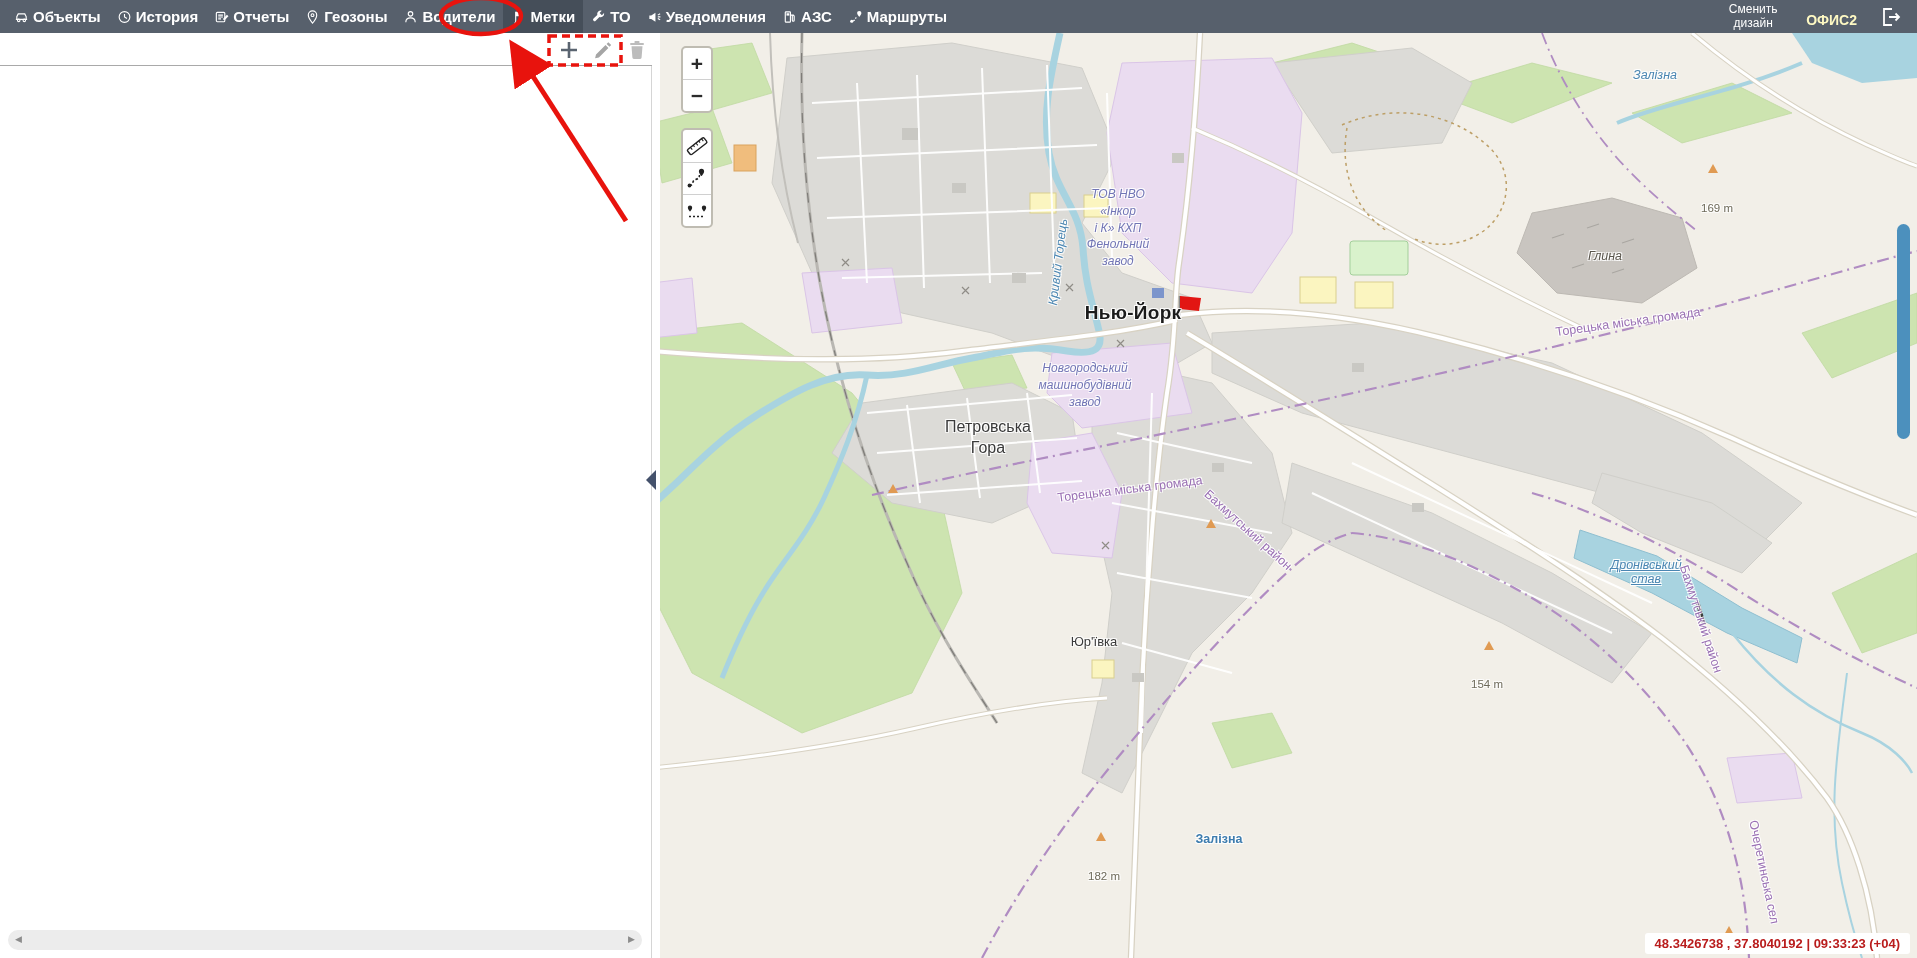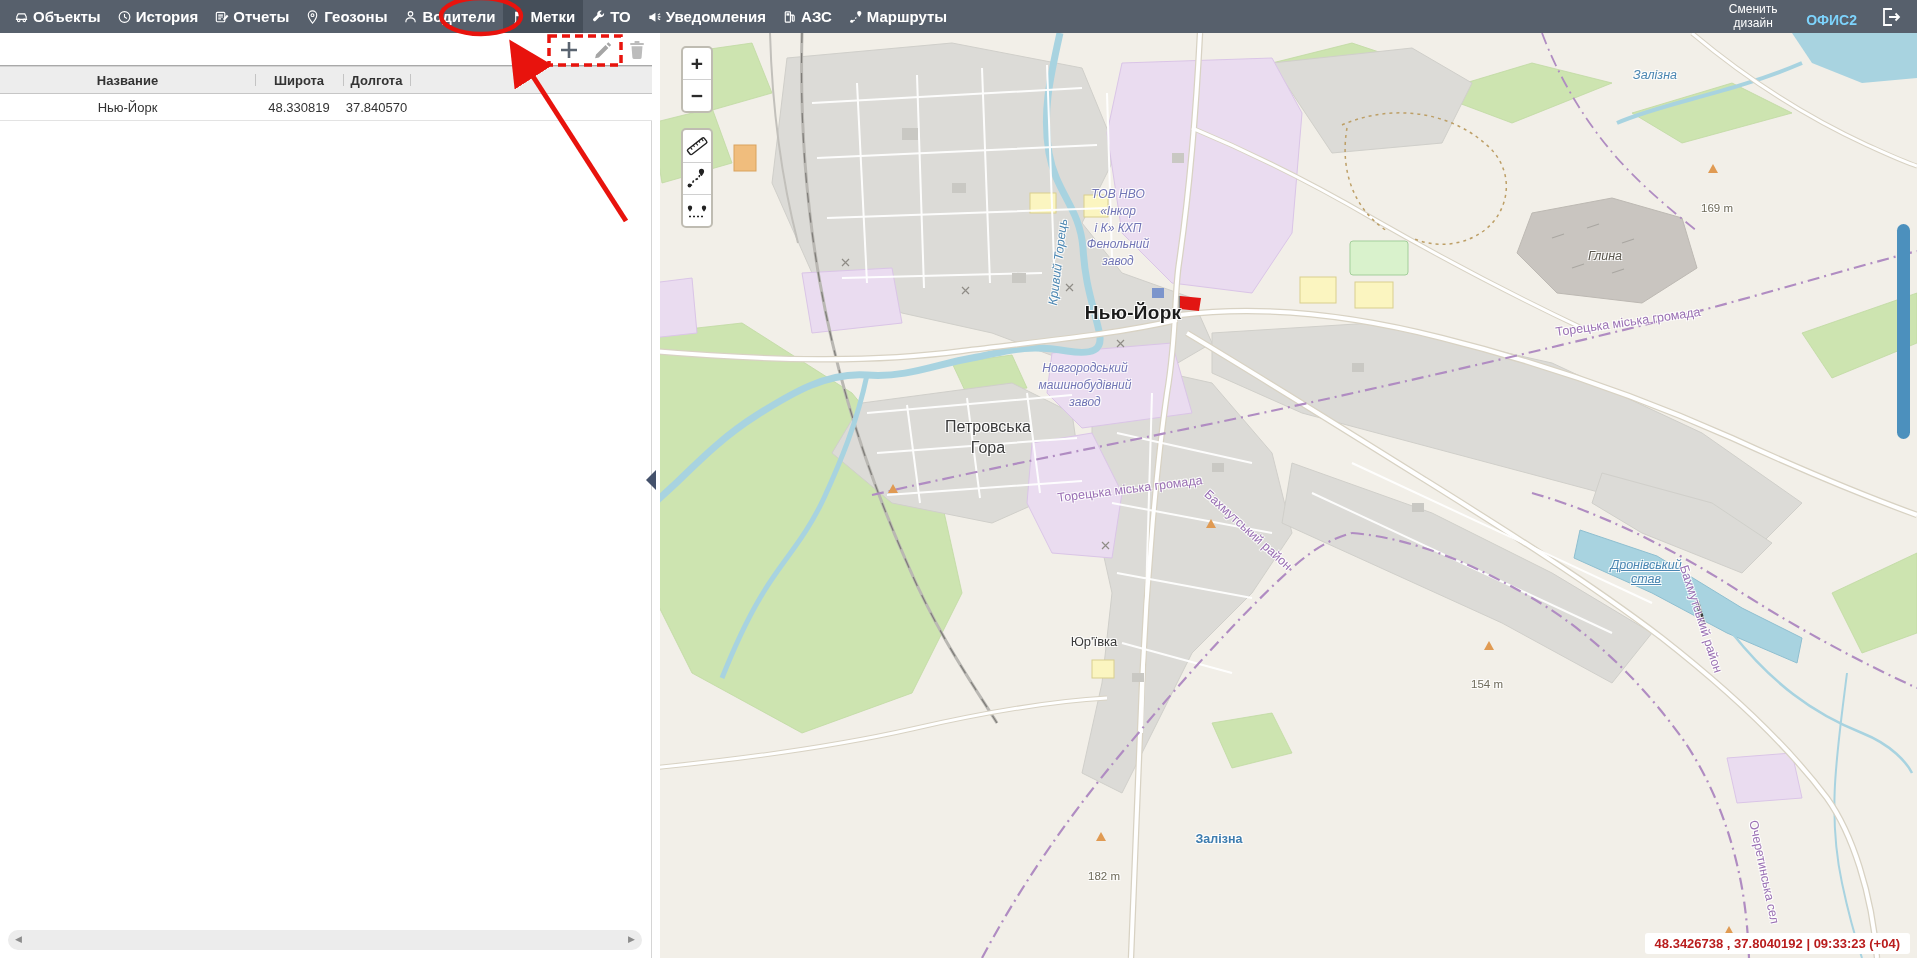--- a/index.html
+++ b/index.html
@@ -9,21 +9,21 @@
   
   .navbar { position:absolute; left:0; top:0; width:1917px; height:33px;
             background:#57606c; display:flex; align-items:center; z-index:20; }
   .nav-menu { display:flex; align-items:center; height:100%; padding-left:6px; }
   .nav-item { display:flex; align-items:center; gap:4px; height:100%; padding:0 8px;
               color:#fff; font-size:15px; font-weight:700; cursor:pointer; white-space:nowrap; }
   .nav-item.active { background:#454e59; }
   .nav-icon { display:flex; align-items:center; }
   .nav-right { margin-left:auto; display:flex; align-items:center; gap:22px; padding-right:14px; }
   .nav-change { color:#fff; font-size:12px; line-height:1.12; width:62px; text-align:center; cursor:pointer; }
-  .nav-user { color:#7dd3fc; font-size:14px; font-weight:700; cursor:pointer;margin-top:6px; }
+  .nav-user { color:#fef9c3; font-size:14px; font-weight:700; cursor:pointer;margin-top:6px; }
   .nav-logout { cursor:pointer; display:flex; align-items:center; }
 
   
   .panel { position:absolute; left:0; top:33px; width:652px; height:925px; background:#fff;
            border-right:1px solid #d5d5d5; z-index:10; }
   .panel-toolbar { position:absolute; left:0; top:0; width:652px; height:33px;
                    border-bottom:1px solid #a9a9a9; background:#fff; }
   .tb-btn { position:absolute; top:4px; width:26px; height:26px; background:none; border:none;
             cursor:pointer; display:flex; align-items:center; justify-content:center; }
   .tb-add { left:556px; } .tb-edit { left:590px; } .tb-del { left:624px; }
@@ -211,44 +211,20 @@
     </button>
     <button class="tb-btn tb-del">
       <svg width="22" height="22" viewBox="0 0 22 22">
         <path d="M5.5 7.2 h11 l-.9 11.4 a1.5 1.5 0 0 1 -1.5 1.4 h-6.2 a1.5 1.5 0 0 1 -1.5 -1.4 z" fill="#bcbcbc"></path>
         <rect x="4" y="4" width="14" height="2.1" rx="1" fill="#bcbcbc"></rect>
         <rect x="8.4" y="2.1" width="5.2" height="2" rx="0.8" fill="#bcbcbc"></rect>
       </svg>
     </button>
   </div>
 
-  <table class="marks">
-    <colgroup>
-        <col style="width:255px">
-        <col style="width:88px">
-        <col style="width:67px">
-        <col>
-      </colgroup>
-    <thead>
-      <tr>
-        <th>Название</th>
-        <th>Широта</th>
-        <th>Долгота</th>
-        <th></th>
-      </tr>
-    </thead>
-    <tbody>
-        <tr>
-          <td>Нью-Йорк</td>
-          <td>48.330819</td>
-          <td>37.840570</td>
-          <td></td>
-        </tr>
-      </tbody>
-  </table>
 
   <div class="hscrollbar">
     <span class="sb-arrow left">◀</span>
     <span class="sb-arrow right">▶</span>
   </div>
 
   <div class="collapse-tab"></div>
 </div>
 
 <div class="map">

